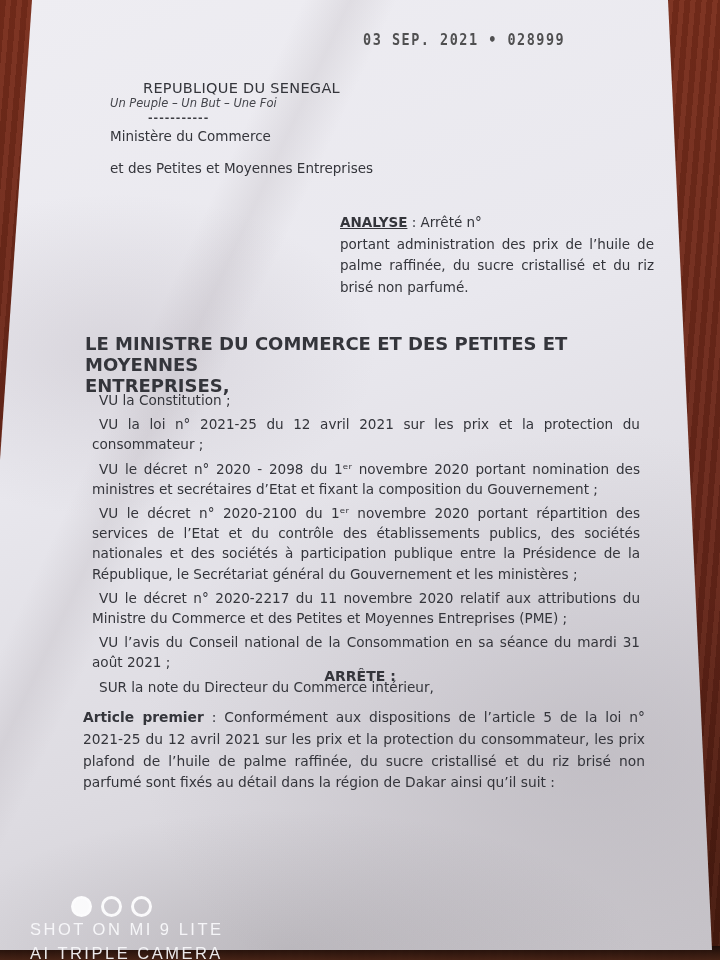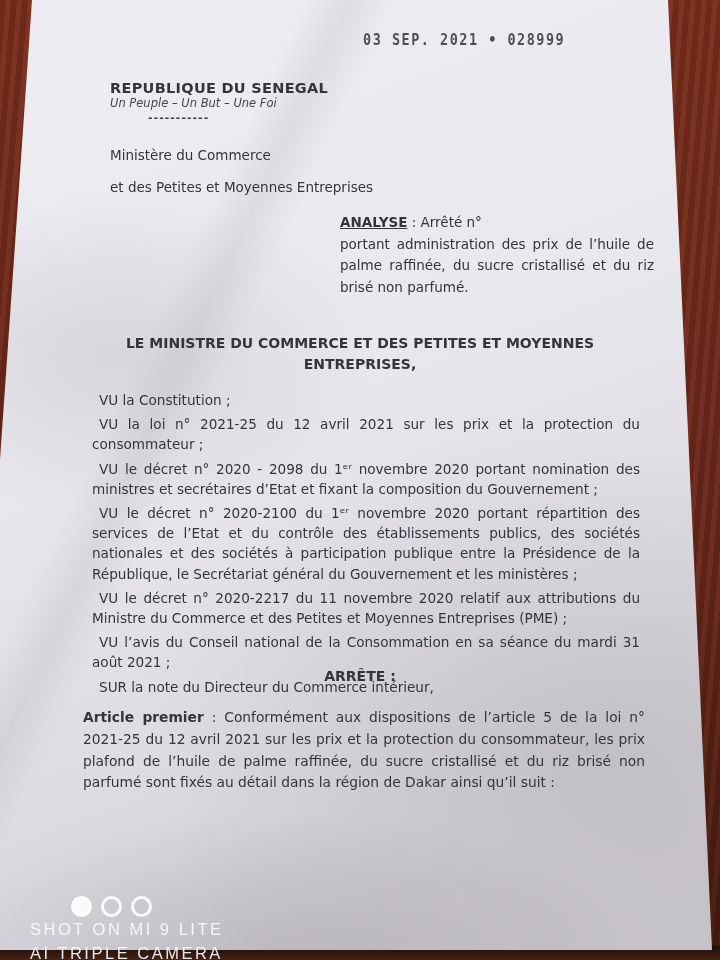--- a/index.html
+++ b/index.html
@@ -28,28 +28,28 @@
     color:#34353b;
   }
   .stamp{
     position:absolute;left:363px;top:30px;
     font-family:"DejaVu Sans Mono",monospace;
     font-size:13.5px;font-weight:700;letter-spacing:1.5px;
     color:rgba(45,45,45,0.82);transform:scaleY(1.18);transform-origin:left top;
     white-space:nowrap;
   }
   .header{position:absolute;left:110px;top:80px;}
-  .header-republic{font-weight:700;font-size:14.5px;letter-spacing:0.3px;}
+  .header-republic{font-weight:400;font-size:14.5px;letter-spacing:0.3px;text-align:center;}
   .header-motto{font-style:italic;font-size:11.5px;margin-top:0;color:#45464c;}
   .header-dashes{font-size:11px;font-weight:700;letter-spacing:1px;margin-top:1px;padding-left:38px;color:#3c3d42;}
-  .header-ministry1{font-size:13.5px;margin-top:23px;}
+  .header-ministry1{font-size:13.5px;margin-top:4px;}
   .header-ministry2{font-size:13.5px;margin-top:16px;}
   .analyse{position:absolute;left:340px;top:212px;width:314px;font-size:13.5px;line-height:21.5px;text-align:justify;}
   .analyse-label{font-weight:700;text-decoration:underline;}
-  .title{position:absolute;left:85px;top:333px;width:550px;text-align:center;font-weight:700;font-size:14px;line-height:21px;}
+  .title{position:absolute;left:85px;top:333px;width:550px;font-weight:700;font-size:18px;line-height:21px;}
   .recitals{position:absolute;left:88px;top:386px;width:556px;font-size:13.6px;line-height:20.2px;text-align:justify;}
   .recitals p{margin:4px;text-indent:7px;}
   .arrete{position:absolute;left:85px;top:668px;width:550px;text-align:center;font-weight:700;font-size:14px;}
   .article{position:absolute;left:83px;top:707px;width:562px;font-size:13.8px;line-height:21.8px;text-align:justify;}
   .article b{font-weight:700;}
   .watermark{position:absolute;left:30px;top:896px;z-index:3;display:flex;align-items:center;
     font-family:"Liberation Sans",sans-serif;color:rgba(250,250,252,0.92);flex-direction:column;}
   .wm-circles{display:flex;gap:9px;margin-right:30px;}
   .wm-circle{width:21px;height:21px;border-radius:50%;border:3px solid rgba(252,252,253,0.95);box-sizing:border-box;}
   .wm-circle.filled{background:rgba(252,252,253,0.95);}

